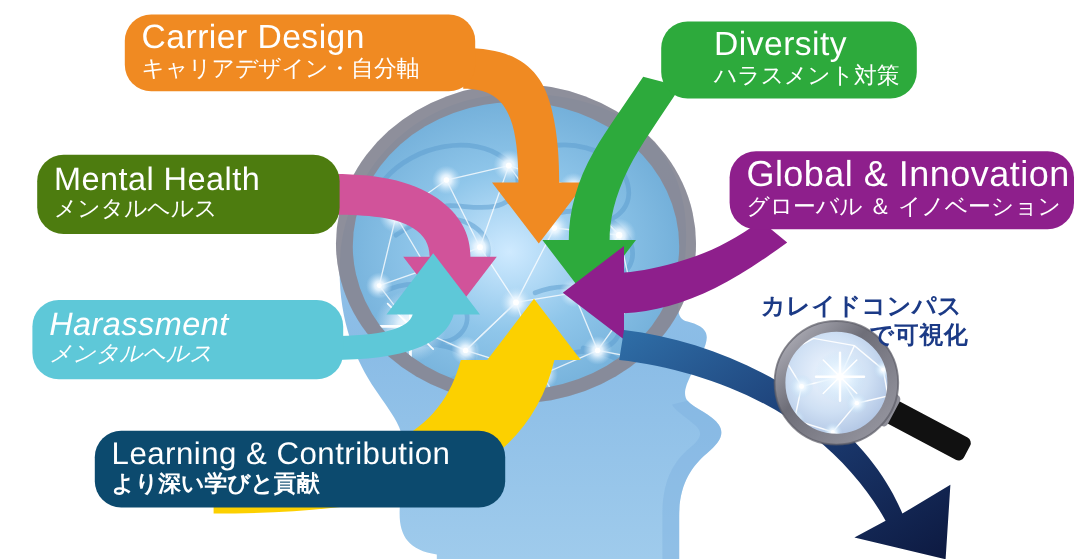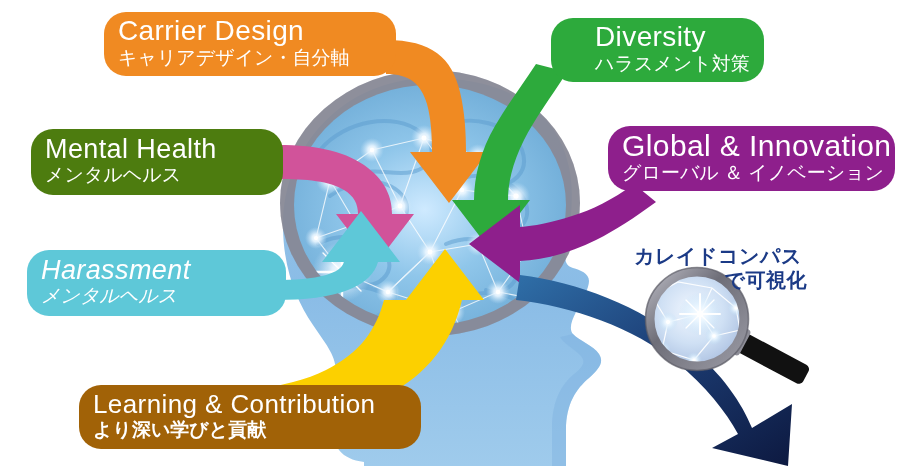--- a/index.html
+++ b/index.html
@@ -14,21 +14,21 @@
              white-space:nowrap;text-align:left;}
   .badge .ja{font-size:19px;line-height:1.15;white-space:nowrap;text-align:left;
              padding-right:2px;margin-top:1px;}
 
   
   #badge-career   {left:104px;  top:12px;  width:292px; height:64px; background:#F08A22;}
   #badge-diversity{left:551px;  top:18px;  width:213px; height:64px; background:#2DAA3C;padding-left:44px;}
   #badge-mental   {left:31px;   top:129px; width:252px; height:66px; background:#4d7c0f;}
   #badge-global   {left:608px;  top:126px; width:287px; height:65px; background:#8E1F8C;}
   #badge-harass   {left:27px;   top:250px; width:259px; height:66px; background:#5EC8D8;font-style:italic;}
-  #badge-learn    {left:79px;   top:359px; width:342px; height:64px; background:#a16207;margin-top:26px;}
+  #badge-learn    {left:79px;   top:359px; width:342px; height:64px; background:#0c4a6e;}
 
   #badge-career   .en{font-size:28px;}
   #badge-diversity .en{font-size:28px;}
   #badge-global   .en{font-size:30px;}
   #badge-learn    .en{font-size:26px;}
   #badge-learn    .ja{font-weight:700;}
 
   #visualize-label{position:absolute;left:615px;top:244px;width:206px;
       color:#1B3A86;font-size:20px;font-weight:700;line-height:1.22;text-align:center;
       letter-spacing:.5px;}

